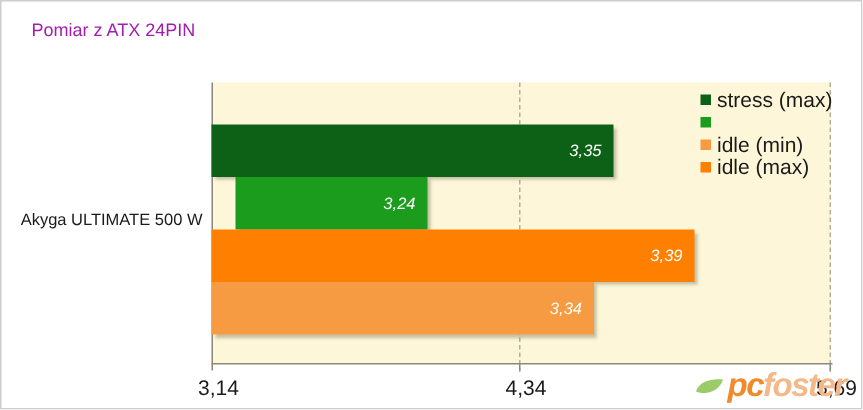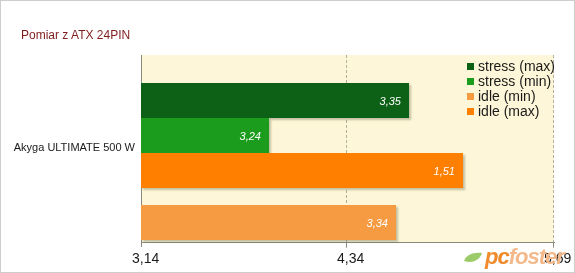--- a/index.html
+++ b/index.html
@@ -30,23 +30,23 @@
   .chart-title {
     font-size: 17px;
     font-weight: bold;
     color: #17a01b;
     line-height: 19px;
     letter-spacing: 0px;
     white-space: nowrap;
   }
   .chart-subtitle {
     font-size: 12px;
-    color: #7f1d1d;
+    color: #a21caf;
     line-height: 15px;
-    margin-top: 16px;
+    margin-top: 1px;
     white-space: nowrap;
   }
 
   
   .plot-area {
     position: absolute;
     left: 140px;
     top: 54px;
     width: 413px;
     height: 187px;
@@ -98,21 +98,21 @@
     position: absolute;
     right: 8px;
     top: 50%;
     transform: translateY(-50%);
     font-size: 11px;
     font-style: italic;
     color: #ffffff;
     white-space: nowrap;
   }
   .bar-0 { top: 28px;  background: #0d6116; }
-  .bar-1 { top: 63px;  background: #1c9c1c; }
+  .bar-1 { top: 63px;  background: #1c9c1c; margin-left: 16px; }
   .bar-2 { top: 98px;  background: #ff8000; }
   .bar-3 { top: 133px; background: #f79b42; }
 
   
   .cat-label {
     position: absolute;
     right: 4px;
     top: 140px;
     font-size: 11px;
     color: #1a1a1a;
@@ -208,43 +208,42 @@
   <div class="tick" style="left:552px;"></div>
 
   <div class="bars">
     <div class="bar bar-0" style="width:268px;text-decoration:underline;">
       <span class="bar-value">3,35</span>
     </div>
     <div class="bar bar-1" style="width:128px;">
       <span class="bar-value">3,24</span>
     </div>
     <div class="bar bar-2" style="width:322px;">
-      <span class="bar-value">1,51</span>
-    </div>
-    <div class="bar bar-3" style="width:255px;margin-top:17px;">
+      <span class="bar-value">3,39</span>
+    </div>
+    <div class="bar bar-3" style="width:255px;">
       <span class="bar-value">3,34</span>
     </div>
   </div>
 
   <div class="cat-label-wrap">
     <div class="cat-label">Akyga ULTIMATE 500 W</div>
   </div>
 
   <div class="xtick-label" style="left:131px;">3,14</div>
   <div class="xtick-label" style="left:336px;">4,34</div>
   <div class="xtick-label" style="left:543px;">5,69</div>
 
   <div class="legend">
     <div class="legend-row">
       <span class="legend-swatch" style="background:#0d6116;"></span>
       <span class="legend-text">stress (max)</span>
     </div>
     <div class="legend-row">
       <span class="legend-swatch" style="background:#1c9c1c;"></span>
-      <span class="legend-text">stress (min)</span>
     </div>
     <div class="legend-row">
       <span class="legend-swatch" style="background:#f79b42;"></span>
       <span class="legend-text">idle (min)</span>
     </div>
     <div class="legend-row">
       <span class="legend-swatch" style="background:#ff8000;"></span>
       <span class="legend-text">idle (max)</span>
     </div>
   </div>

